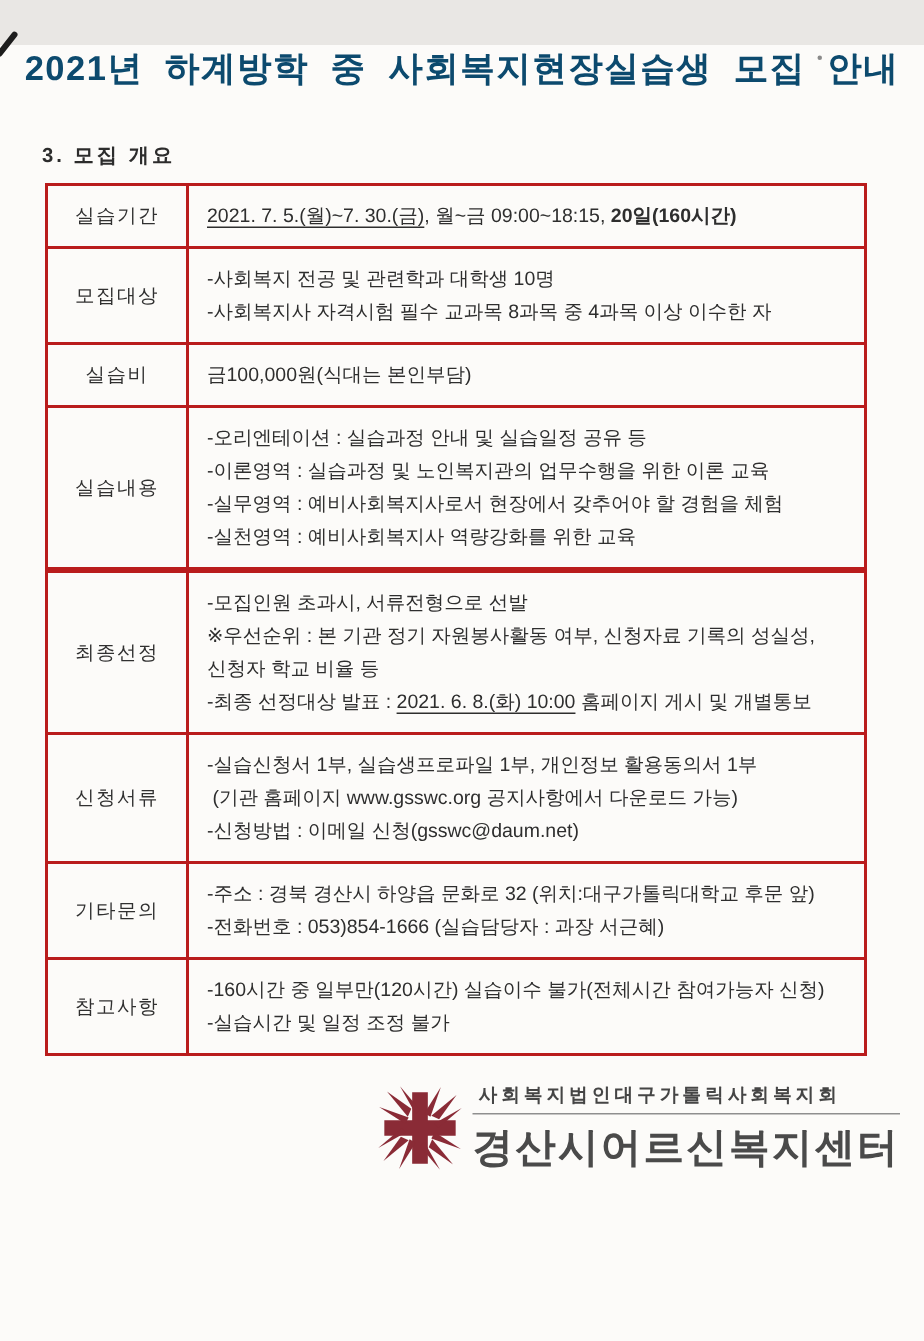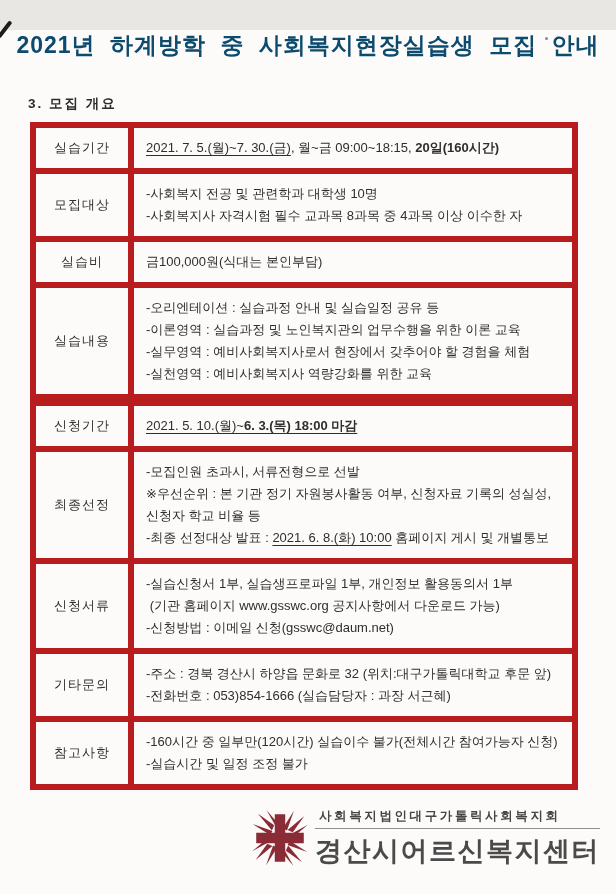--- a/index.html
+++ b/index.html
@@ -31,21 +31,21 @@
     margin:34px 0 9px 28px;
     font-size:13.5px;font-weight:700;letter-spacing:2px;color:#2c2c2c;
   }
   .section-heading.second{margin-top:24px;}
   table.doc-table{
     margin-left:30px;width:548px;
     border-collapse:collapse;table-layout:fixed;
     border:2px solid #383838;
   }
   table.doc-table th,table.doc-table td{
-    border:6px solid #b91c1c;
+    border:2px solid #b91c1c;
     font-size:13px;vertical-align:middle;
   }
   table.doc-table th{
     width:88px;font-weight:400;text-align:center;
     letter-spacing:1px;padding:10px 2px;color:#303030;
   }
   table.doc-table td{
     padding:9px 6px 9px 12px;line-height:22px;color:#2e2e2e;
   }
   .line{white-space:pre-wrap;}
@@ -107,26 +107,20 @@
             <div class="line"><span>-실무영역 : 예비사회복지사로서 현장에서 갖추어야 할 경험을 체험</span></div>
             <div class="line"><span>-실천영역 : 예비사회복지사 역량강화를 위한 교육</span></div>
           </td>
         </tr>
       </tbody>
   </table>
 
   <table class="doc-table">
     <tbody>
         <tr>
-          <th>신청기간</th>
-          <td>
-            <div class="line"><span class="u">2021. 5. 10.(월)~</span><span class="b u">6. 3.(목) 18:00 마감</span></div>
-          </td>
-        </tr>
-        <tr>
           <th>최종선정</th>
           <td>
             <div class="line"><span>-모집인원 초과시, 서류전형으로 선발</span></div>
             <div class="line"><span>※우선순위 : 본 기관 정기 자원봉사활동 여부, 신청자료 기록의 성실성,</span></div>
             <div class="line"><span>신청자 학교 비율 등</span></div>
             <div class="line"><span>-최종 선정대상 발표 : </span><span class="u">2021. 6. 8.(화) 10:00</span><span> 홈페이지 게시 및 개별통보</span></div>
           </td>
         </tr>
         <tr>
           <th>신청서류</th>

